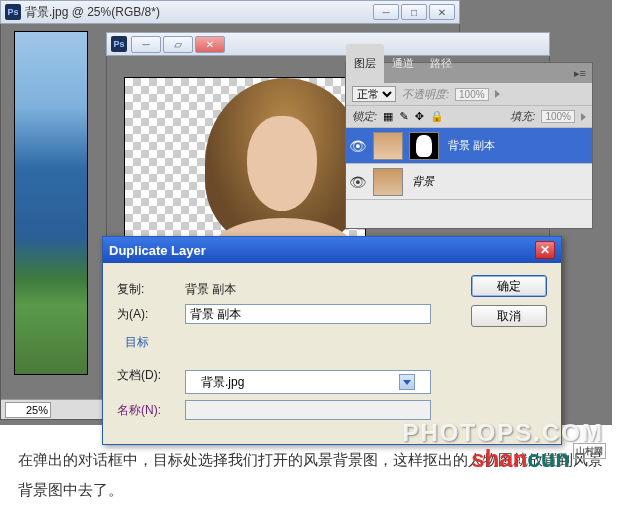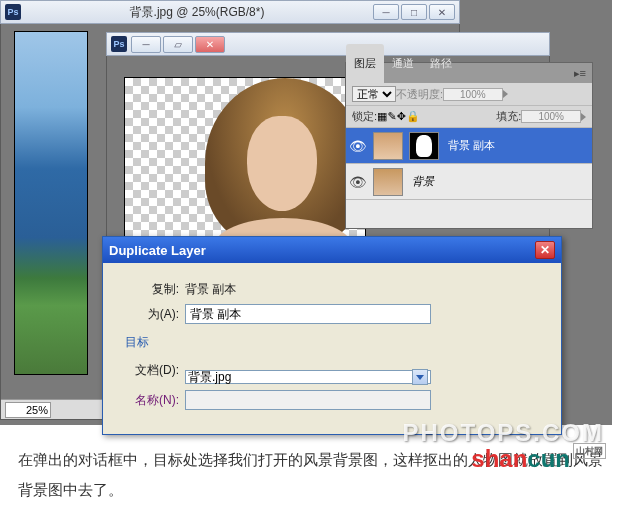--- a/index.html
+++ b/index.html
@@ -3,21 +3,21 @@
 <meta charset="utf-8">
 <style>
   * { box-sizing: border-box; margin: 0; padding: 0; }
   body { width: 624px; height: 509px; background: #fff; font-family: "SimSun", Arial, sans-serif; font-size: 12px; position: relative; overflow: hidden; }
   .workspace { background: #7a7a7a; width: 612px; height: 425px; position: relative; }
   
   
   .win1 { position: absolute; left: 0; top: 0; width: 460px; }
   .win1 .titlebar { background: linear-gradient(#eef2f8,#d8e0ec); height: 24px; border: 1px solid #9aa7bb; display: flex; align-items: center; padding: 0 4px; gap: 4px; }
   .ps-icon { width: 16px; height: 16px; background: #1a2f5a; color: #9cc6ff; font-size: 9px; font-weight: bold; display: inline-flex; align-items: center; justify-content: center; border-radius: 2px; }
-  .titlebar .title { flex: 1; color: #333; font-size: 12px; text-align: center; }
+  .titlebar .title { flex: 1; color: #333; font-size: 12px; }
   .winbtns { display: flex; gap: 2px; }
   .winbtn { width: 26px; height: 16px; background: linear-gradient(#f6f9fd,#d9e3f0); border: 1px solid #8fa1bb; border-radius: 2px; display: inline-flex; align-items: center; justify-content: center; font-size: 10px; color: #556; }
   .winbtn.close { background: linear-gradient(#f7a6a6,#d66); color: #fff; }
   .win1 .body { background: #7a7a7a; border: 1px solid #5a5a5a; border-top: none; height: 396px; position: relative; }
   .win1 .canvas { position: absolute; left: 14px; top: 8px; width: 72px; height: 342px; background: linear-gradient(to bottom,#9fc6e8 0%,#7db1dc 22%,#2f6aa6 40%,#2a5f97 60%,#3d7a3d 72%,#5a9a4a 80%,#4a7a3a 100%); box-shadow: 0 0 0 1px #000; }
   .zoombar { position: absolute; left: 0; bottom: 0; height: 20px; width: 100%; background: #dcdcdc; border-top: 1px solid #999; display: flex; align-items: center; }
   .zoombar input { width: 46px; font-size: 11px; border: 1px solid #999; margin-left: 4px; padding: 1px 2px; text-align: right; }
 
   
   .win2 { position: absolute; left: 106px; top: 32px; width: 444px; }
@@ -31,24 +31,24 @@
   .portrait .hair { position: absolute; width: 160px; height: 170px; background: radial-gradient(ellipse at 50% 30%,#b88a4a,#6a4a28 70%); border-radius: 50% 50% 40% 40%; left: 10px; top: 0; }
   .portrait .face { position: absolute; width: 70px; height: 95px; background: #e9c6a8; border-radius: 45% 45% 50% 50%; left: 52px; top: 38px; }
   .portrait .shoulder { position: absolute; width: 140px; height: 60px; background: #e5c2a4; border-radius: 50% 50% 0 0; left: 18px; bottom: -20px; }
 
   
   .layers { position: absolute; left: 345px; top: 62px; width: 248px; background: #d7d7d7; border: 1px solid #666; font-size: 11px; }
   .layers .tabs { display: flex; background: #9a9a9a; height: 20px; align-items: flex-end; }
   .layers .tab { padding: 12px 8px; color: #e6e6e6; }
   .layers .tab.active { background: #d7d7d7; color: #222; border-radius: 3px 3px 0 0; }
   .layers .menuicon { margin-left: auto; padding: 3px 6px; color: #444; }
-  .layers .row1, .layers .row2 { display: flex; align-items: center; padding: 3px 6px; border-bottom: 1px solid #bbb; }
+  .layers .row1, .layers .row2 { display: flex; align-items: center; padding: 3px 6px; gap: 6px; border-bottom: 1px solid #bbb; }
   .layers select { font-size: 11px; border: 1px solid #999; background: #efefef; }
-  .layers .lbl { color: #888; }
-  .layers .pct { border: 1px solid #aaa; background: #efefef; padding: 0 16px; font-size: 10px; color: #888; }
+  .layers .lbl { color: #888; font-style: italic; }
+  .layers .pct { border: 1px solid #aaa; background: #efefef; padding: 0 3px; font-size: 10px; color: #888; }
   .arrowR { display:inline-block; width:0;height:0;border-top:4px solid transparent;border-bottom:4px solid transparent;border-left:5px solid #888; }
   .layerlist { background: #eaeaea; }
   .layeritem { display: flex; align-items: center; height: 36px; border-bottom: 1px solid #bbb; }
   .layeritem.sel { background: #3a6dcf; color: #fff; }
   .eye { width: 24px; text-align: center; font-size: 14px; color: #444; }
   .layeritem.sel .eye { color: #fff; }
   .thumb { width: 30px; height: 28px; margin: 0 3px; border: 1px solid #888; background: #fff; display:inline-block; position:relative; }
   .thumb.img { background: linear-gradient(#d0a070,#e8c8a8); }
   .thumb.mask { background: #000; }
   .thumb.mask::after { content:""; position:absolute; left:6px; top:2px; width:16px; height:22px; background:#fff; border-radius:40% 40% 30% 30%; }
@@ -56,24 +56,24 @@
   .layername { margin-left: 6px; font-style: italic; }
   .layeritem.sel .layername { font-style: normal; }
   .layerlist .empty { height: 28px; }
 
   
   .dialog { position: absolute; left: 102px; top: 236px; width: 460px; background: #ece9d8; border: 1px solid #2a5db0; box-shadow: 2px 2px 6px rgba(0,0,0,0.4); }
   .dialog .dtitle { background: linear-gradient(#3b78e7,#1c4fbf); color: #fff; font-weight: bold; padding: 4px 6px; display: flex; align-items: center; font-family: Tahoma, sans-serif; font-size: 13px; gap: 40px; }
   .dclose { margin-left: auto; width: 20px; height: 18px; background: linear-gradient(#f08080,#d03030); border: 1px solid #a02020; color: #fff; display: inline-flex; align-items: center; justify-content: center; border-radius: 2px; font-size: 12px; font-weight: bold; }
   .dialog .dbody { padding: 12px 14px 18px; position: relative; }
   .drow { display: flex; align-items: center; margin: 6px 0; }
-  .dlabel { width: 62px; text-align: right; margin-right: 6px; color: #222; }
+  .dlabel { width: 62px; margin-right: 6px; color: #222; }
   .dval { color: #222; }
   .dtext { border: 1px solid #7f9db9; background: #fff; height: 20px; padding: 2px 4px; font-size: 12px; flex: 1; max-width: 246px; }
-  .dselect { border: 1px solid #7f9db9; background: #fff; height: 14px; padding: 0 2px; flex: 1; max-width: 246px; display:flex; align-items:center; justify-content:space-between;margin-top:13px; }
+  .dselect { border: 1px solid #7f9db9; background: #fff; height: 24px; padding: 0 15px; flex: 1; max-width: 246px; display:flex; align-items:center; justify-content:space-between;margin-top:13px; }
   .dselect .dd { width: 16px; height: 16px; background: linear-gradient(#dbe7f8,#b6cdf0); border: 1px solid #7f9db9; display:inline-flex; align-items:center; justify-content:center; }
   .dselect .dd::after { content:""; border-left:4px solid transparent; border-right:4px solid transparent; border-top:5px solid #2a5db0; }
   .fieldset-label { color: #2a5db0; margin-top: 10px; align-items: flex-end; }
   .dbuttons { position: absolute; right: 14px; top: 12px; display: flex; flex-direction: column; gap: 8px; }
   .dbtn { width: 76px; height: 22px; background: linear-gradient(#fdfdfd,#e4e4e4); border: 1px solid #7a7a7a; border-radius: 3px; font-size: 12px; }
   .dbtn.primary { border: 1px solid #2a5db0; box-shadow: 0 0 0 1px #8fb5ef inset; }
   
   
   .anno-ellipse { position: absolute; border: 3px solid #c00; border-radius: 50%; width: 330px; height: 68px; left: 124px; top: 318px; pointer-events: none; }
   .anno-arrow { position: absolute; left: 280px; top: 260px; width: 160px; height: 100px; pointer-events: none; }
@@ -180,20 +180,24 @@
       </defs>
     <path d="M155,5 Q90,30 15,88" stroke="#c00" stroke-width="3" fill="none" marker-end="url(#ah)"></path>
   </svg>
 
   <div class="dialog">
     <div class="dtitle">
       <span>Duplicate Layer</span>
       <span class="dclose">✕</span>
     </div>
     <div class="dbody">
+      <div class="dbuttons">
+        <button class="dbtn primary">确定</button>
+        <button class="dbtn">取消</button>
+      </div>
       <div class="drow">
         <span class="dlabel">复制:</span>
         <span class="dval">背景 副本</span>
       </div>
       <div class="drow">
         <span class="dlabel">为(A):</span>
         <input class="dtext" value="背景 副本" style="">
       </div>
       <div class="drow fieldset-label">
         <span style="width:8px"></span>

